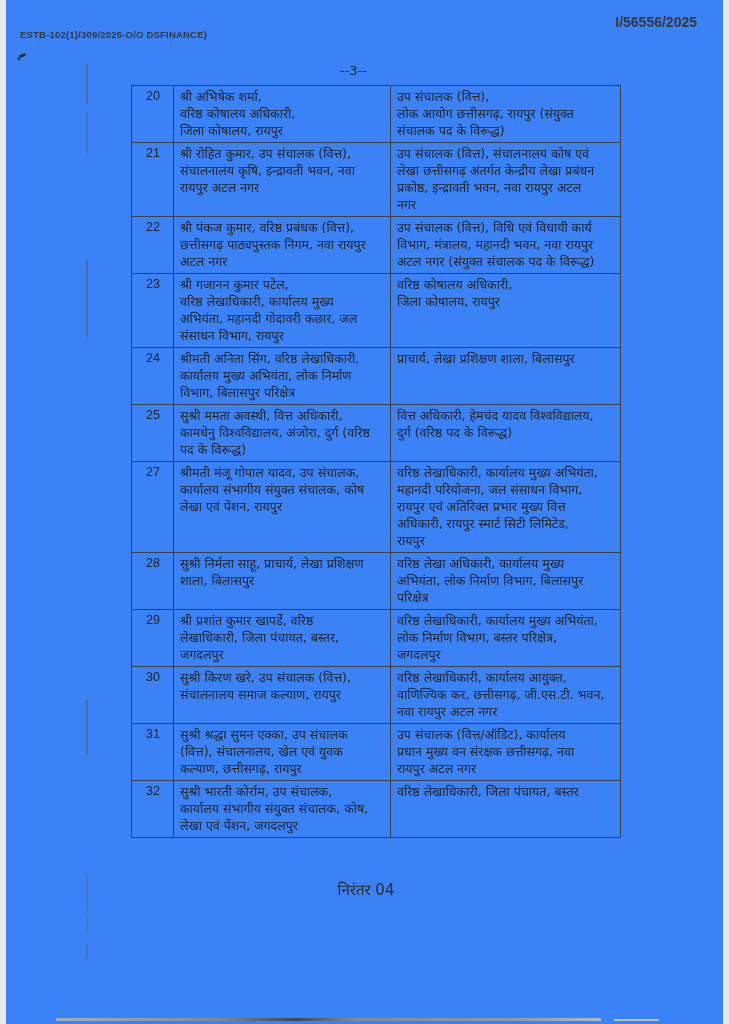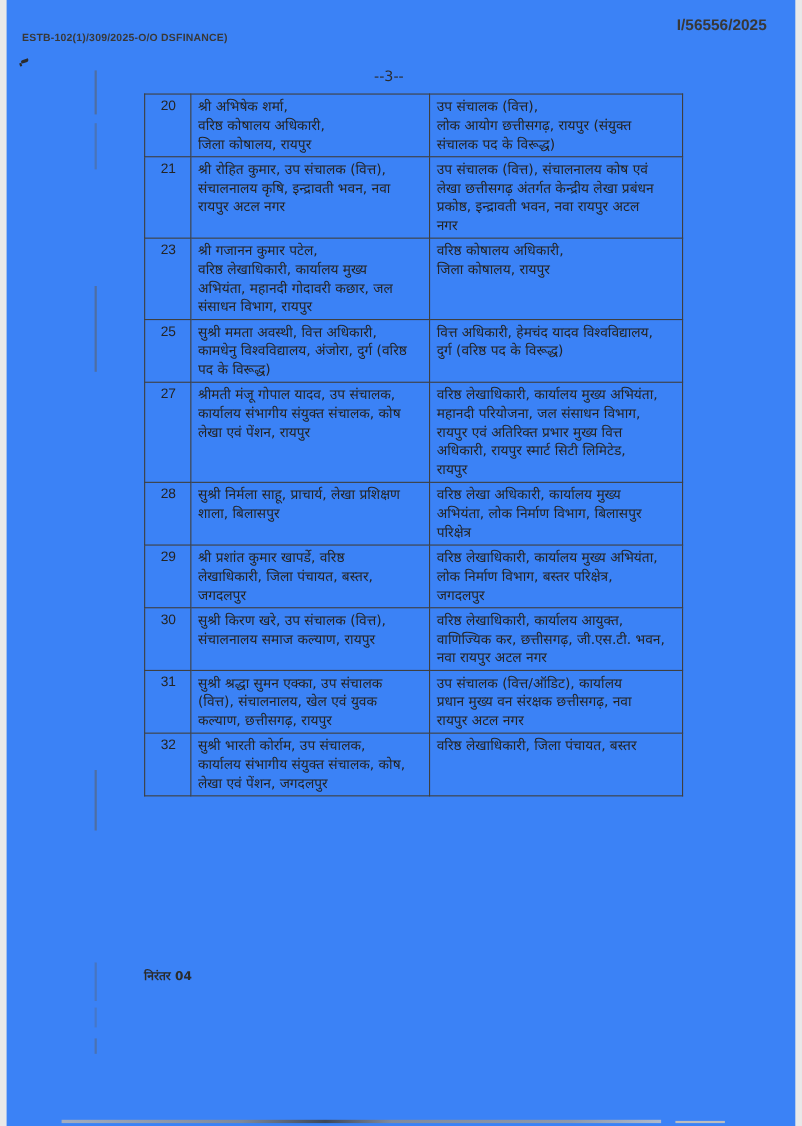--- a/index.html
+++ b/index.html
@@ -95,24 +95,23 @@
     color: #2e2e2e;
   }
   td.person { width: 205px; white-space: pre-wrap; margin-top: 14px; }
   td.posting { width: 218px; white-space: pre-wrap; }
   
   .footer-note {
     position: absolute;
     left: 125px;
     top: 879px;
     width: 470px;
-    text-align: left;
-    font-size: 11px;
+    text-align: center;
+    font-size: 15px;
     color: #2b2b2b;
-    font-weight: bold;
   }
   
   .vseg {
     position: absolute;
     left: 80px;
     width: 2px;
     background: #5f5f5f;
     opacity: 0.55;
   }
   .vseg.s1 { top: 64px;  height: 40px; }
@@ -168,27 +167,43 @@
           <td class="sno">21</td>
           <td class="person">श्री रोहित कुमार, उप संचालक (वित्त),
 संचालनालय कृषि, इन्द्रावती भवन, नवा
 रायपुर अटल नगर</td>
           <td class="posting">उप संचालक (वित्त), संचालनालय कोष एवं
 लेखा छत्तीसगढ़ अंतर्गत केन्द्रीय लेखा प्रबंधन
 प्रकोष्ठ, इन्द्रावती भवन, नवा रायपुर अटल
 नगर</td>
         </tr>
         <tr>
+          <td class="sno">22</td>
+          <td class="person">श्री पंकज कुमार, वरिष्ठ प्रबंधक (वित्त),
+छत्तीसगढ़ पाठ्यपुस्तक निगम, नवा रायपुर
+अटल नगर</td>
+          <td class="posting">उप संचालक (वित्त), विधि एवं विधायी कार्य
+विभाग, मंत्रालय, महानदी भवन, नवा रायपुर
+अटल नगर (संयुक्त संचालक पद के विरूद्ध)</td>
+        </tr>
+        <tr>
           <td class="sno">23</td>
           <td class="person">श्री गजानन कुमार पटेल,
 वरिष्ठ लेखाधिकारी, कार्यालय मुख्य
 अभियंता, महानदी गोदावरी कछार, जल
 संसाधन विभाग, रायपुर</td>
           <td class="posting">वरिष्ठ कोषालय अधिकारी,
 जिला कोषालय, रायपुर</td>
+        </tr>
+        <tr>
+          <td class="sno">24</td>
+          <td class="person">श्रीमती अनिता सिंग, वरिष्ठ लेखाधिकारी,
+कार्यालय मुख्य अभियंता, लोक निर्माण
+विभाग, बिलासपुर परिक्षेत्र</td>
+          <td class="posting">प्राचार्य, लेखा प्रशिक्षण शाला, बिलासपुर</td>
         </tr>
         <tr>
           <td class="sno">25</td>
           <td class="person">सुश्री ममता अवस्थी, वित्त अधिकारी,
 कामधेनु विश्वविद्यालय, अंजोरा, दुर्ग (वरिष्ठ
 पद के विरूद्ध)</td>
           <td class="posting">वित्त अधिकारी, हेमचंद यादव विश्वविद्यालय,
 दुर्ग (वरिष्ठ पद के विरूद्ध)</td>
         </tr>
         <tr>

